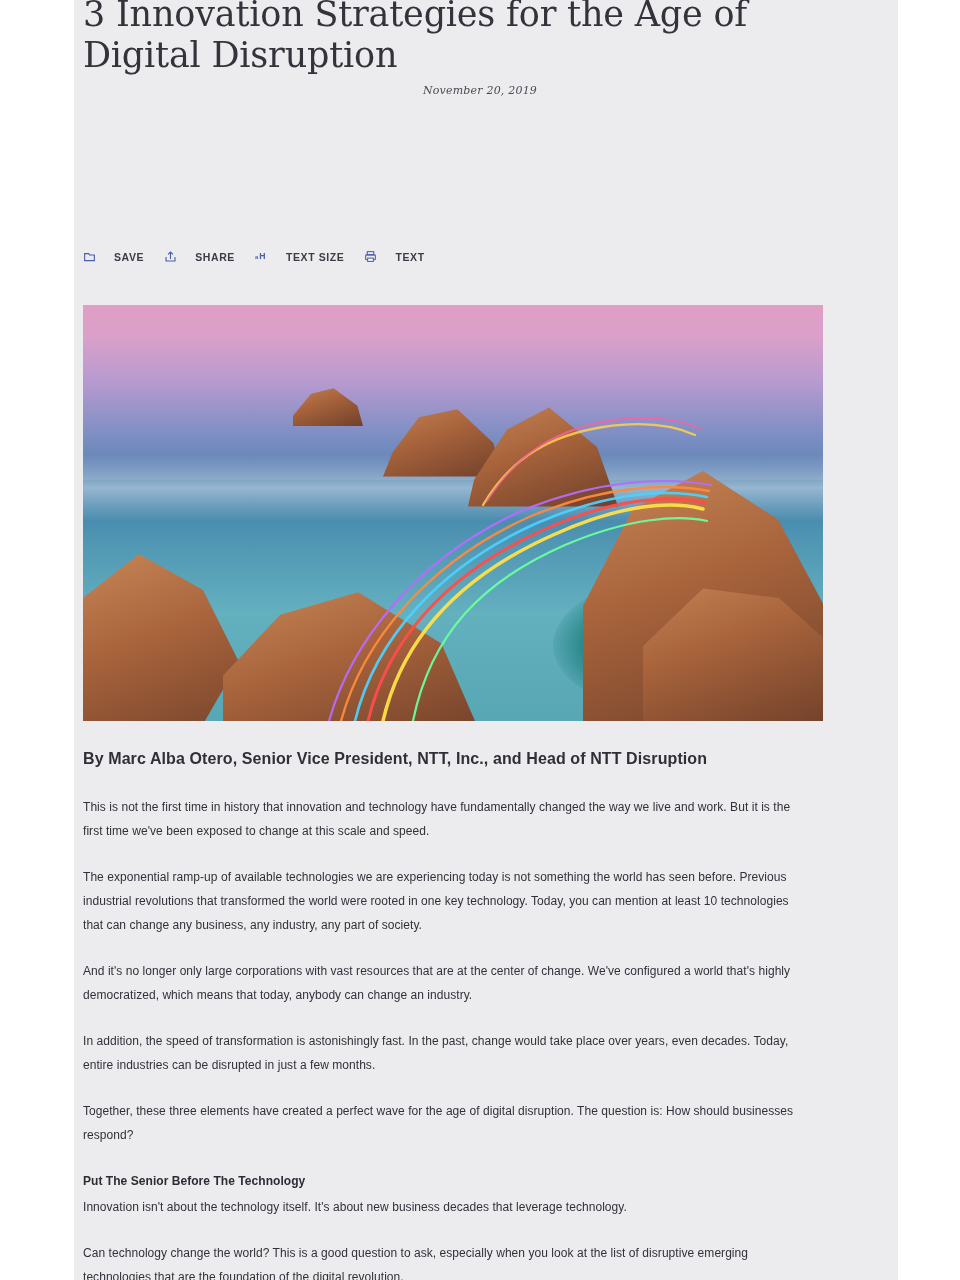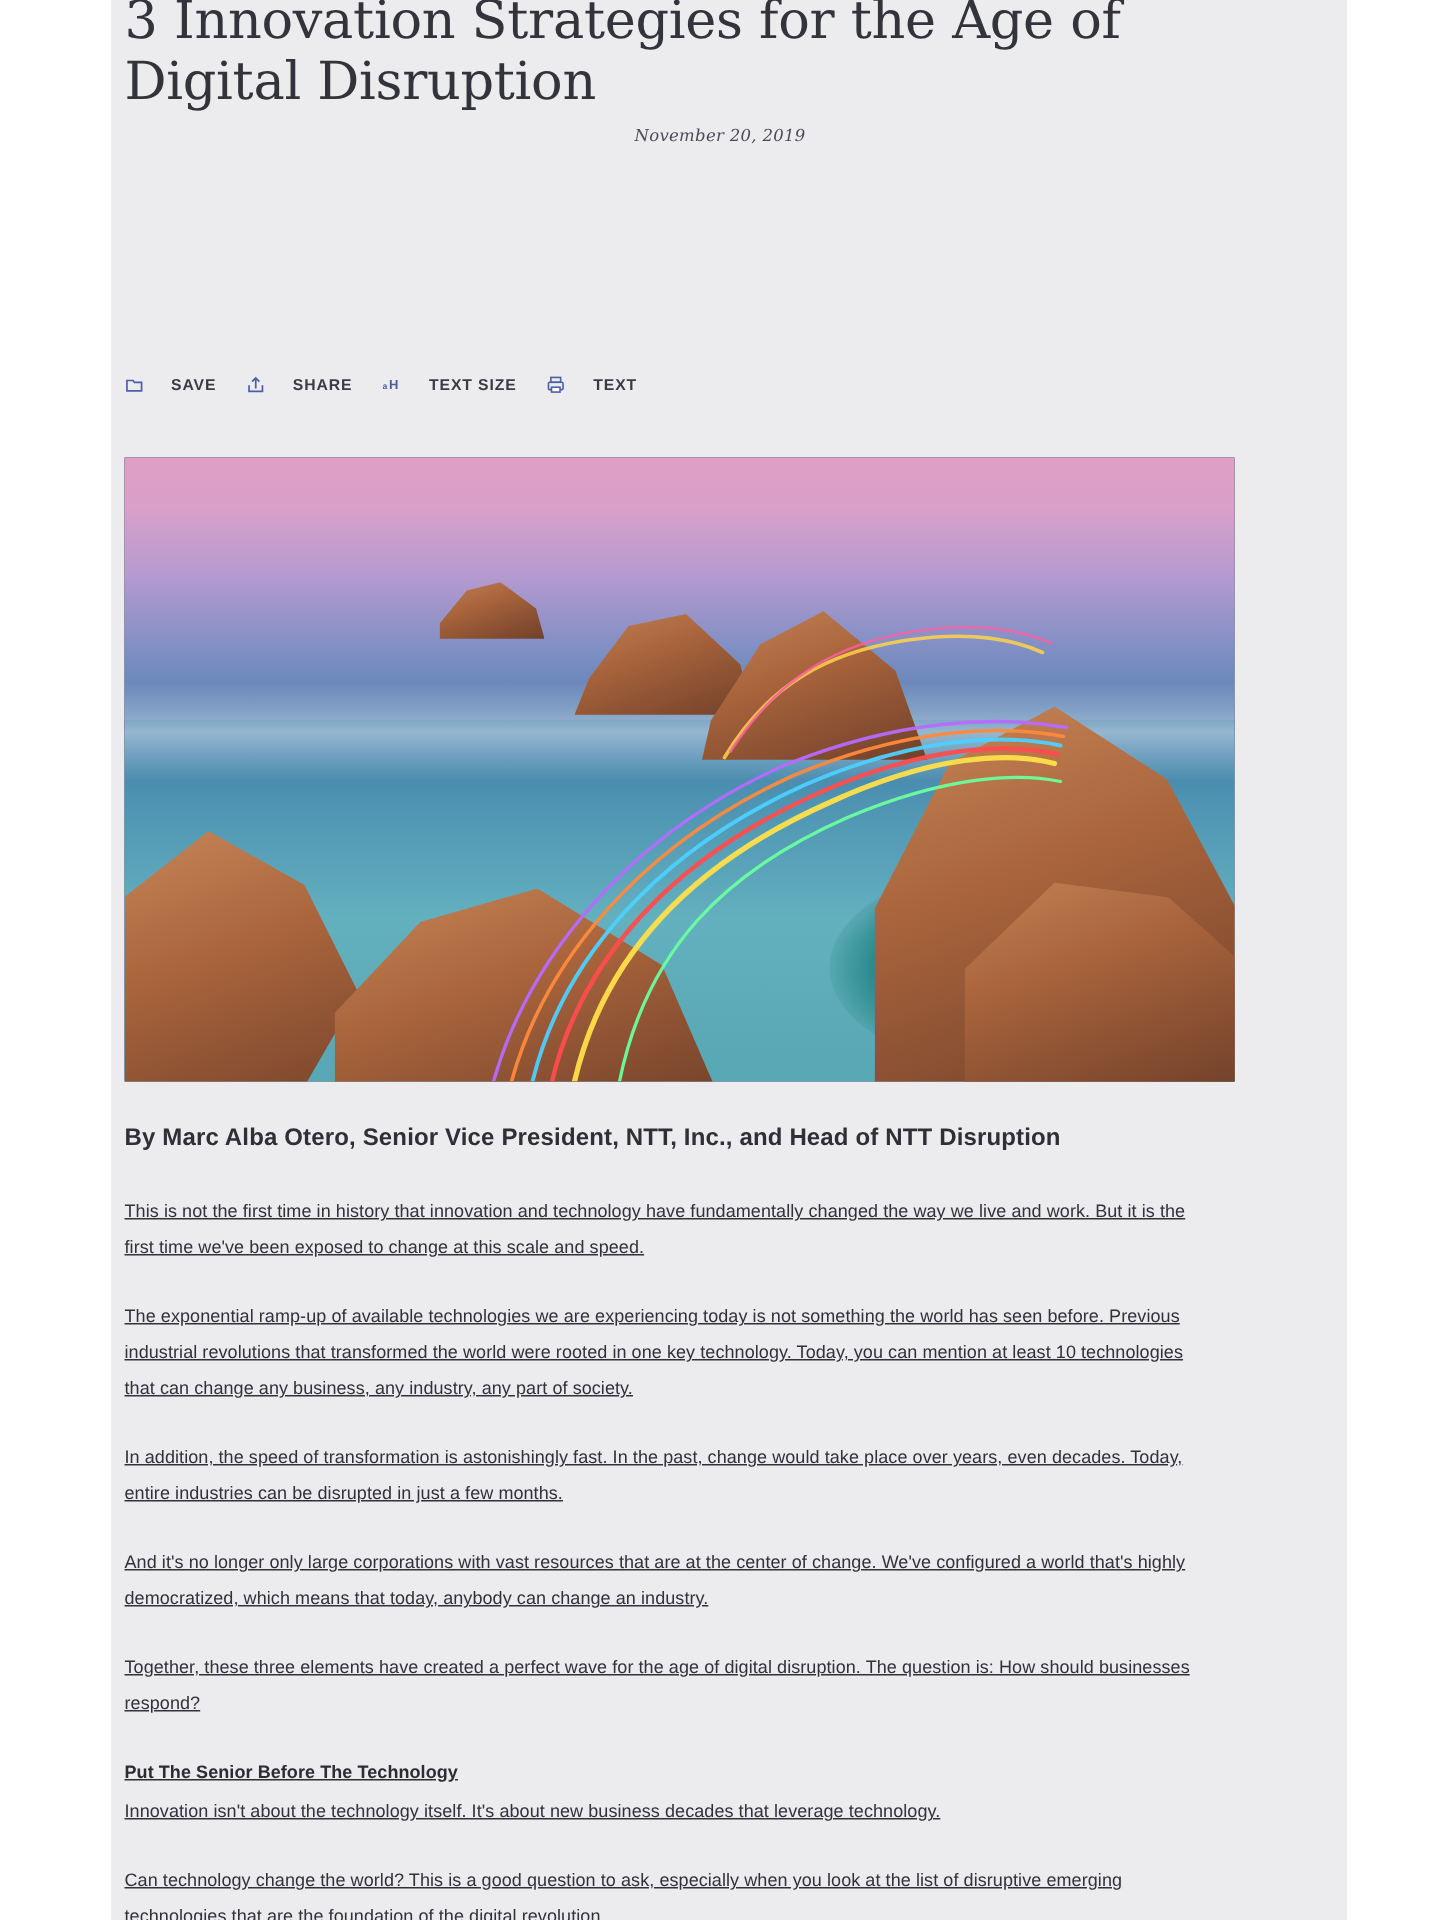--- a/index.html
+++ b/index.html
@@ -148,21 +148,20 @@
     top: 795px;
     left: 15px;
     width: 740px;
   }
   .body p {
     margin: 0 14px 22px 0;
     font-size: 12px;
     line-height: 24px;
     color: #31313b;
     letter-spacing: 0.05px;
-    text-decoration: underline;
   }
   .body p.sub {
     margin-bottom: 2px;
     font-weight: 700;
     color: #2c2c35;
   }
   .body p.tight {
     margin-bottom: 22px;
   }
 </style>
@@ -244,22 +243,22 @@
           <path d="M404 196 C 436 146, 476 124, 526 116 C 566 110, 596 114, 618 124" stroke="#ff5fa2" stroke-width="1.8" opacity="0.85"></path>
         </g>
       </svg>
     </div>
 
     <div class="byline">By Marc Alba Otero, Senior Vice President, NTT, Inc., and Head of NTT Disruption</div>
 
     <div class="body">
       <p>This is not the first time in history that innovation and technology have fundamentally changed the way we live and work. But it is the first time we've been exposed to change at this scale and speed.</p>
       <p>The exponential ramp-up of available technologies we are experiencing today is not something the world has seen before. Previous industrial revolutions that transformed the world were rooted in one key technology. Today, you can mention at least 10 technologies that can change any business, any industry, any part of society.</p>
+      <p>And it's no longer only large corporations with vast resources that are at the center of change. We've configured a world that's highly democratized, which means that today, anybody can change an industry.</p>
       <p>In addition, the speed of transformation is astonishingly fast. In the past, change would take place over years, even decades. Today, entire industries can be disrupted in just a few months.</p>
-      <p>And it's no longer only large corporations with vast resources that are at the center of change. We've configured a world that's highly democratized, which means that today, anybody can change an industry.</p>
       <p>Together, these three elements have created a perfect wave for the age of digital disruption.  The question is: How should businesses respond?</p>
       <p class="sub">Put The Senior Before The Technology</p>
       <p class="tight">Innovation isn't about the technology itself. It's about new business decades that leverage technology.</p>
       <p>Can technology change the world? This is a good question to ask, especially when you look at the list of disruptive emerging technologies that are the foundation of the digital revolution.</p>
     </div>
   </div>
 
 </div>
 
 </body></html>

